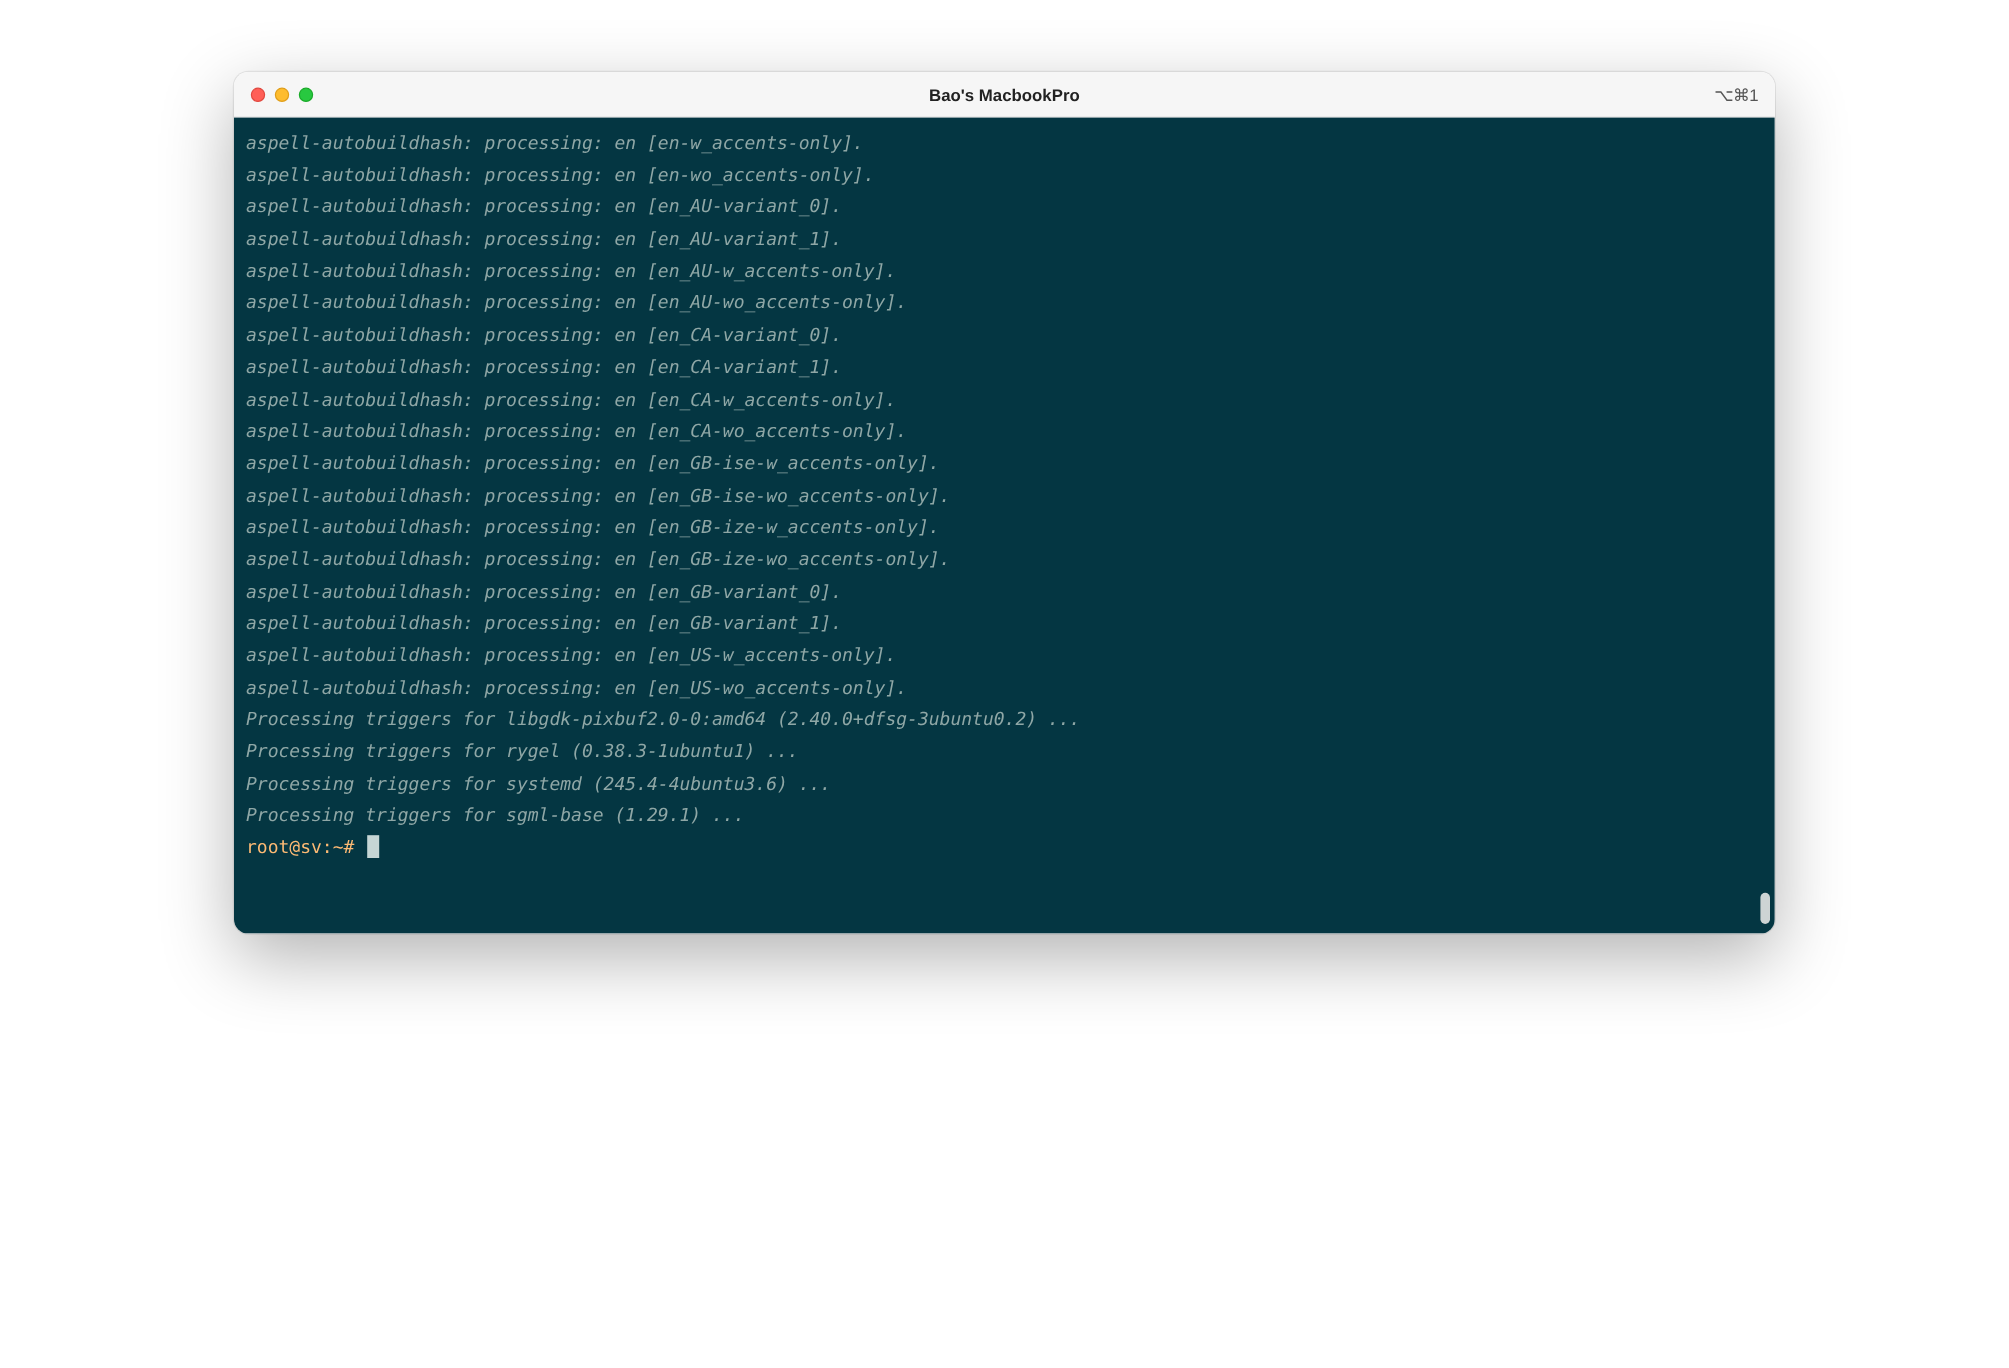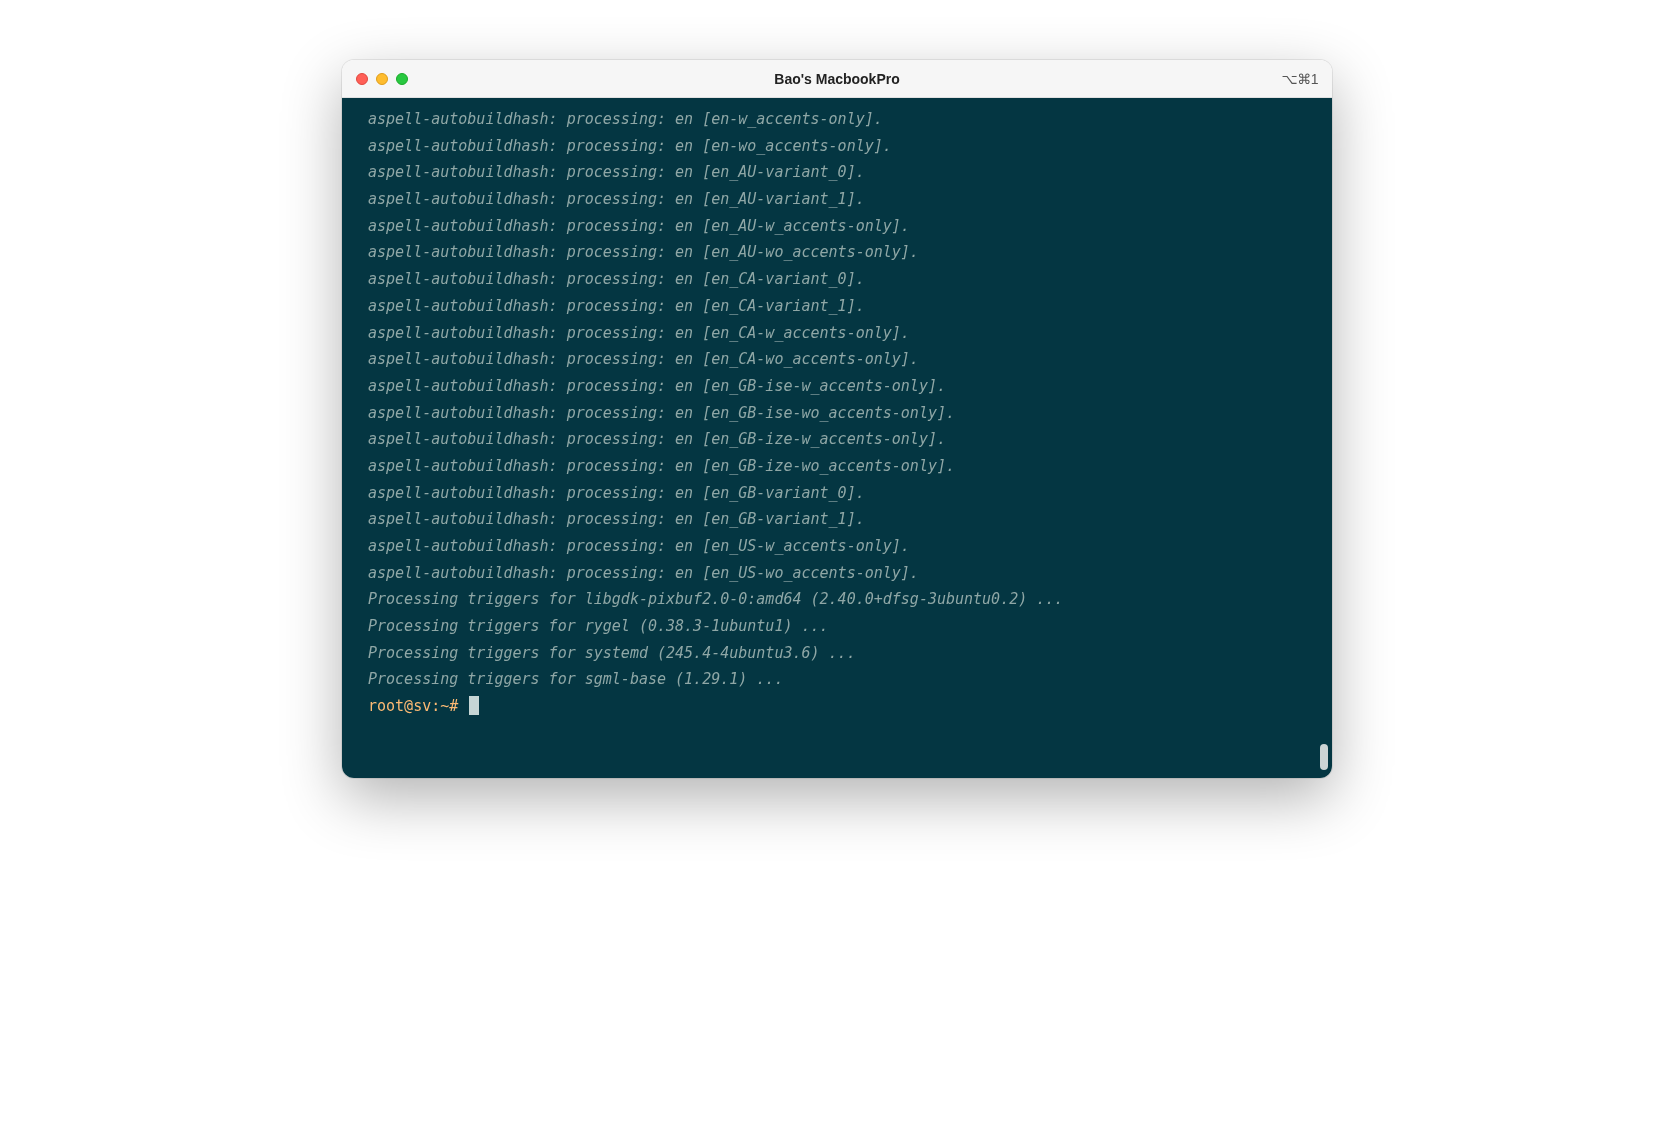--- a/index.html
+++ b/index.html
@@ -10,21 +10,21 @@
     body {
       background: #fff;
       font-family: -apple-system, BlinkMacSystemFont, "Segoe UI", sans-serif;
       display: flex;
       justify-content: center;
       align-items: flex-start;
       padding: 60px 40px;
       min-height: 100vh;
     }
     .window {
-      width: 990px;
+      width: 1284px;
       background: #fff;
       border-radius: 12px;
       box-shadow: 0 20px 60px rgba(0,0,0,0.3), 0 0 0 1px rgba(0,0,0,0.08);
       overflow: hidden;
     }
     .titlebar {
       height: 38px;
       background: #f6f6f6;
       display: flex;
       align-items: center;
@@ -71,21 +71,20 @@
     .terminal-content {
       font-family: "SF Mono", Menlo, Monaco, Consolas, monospace;
       font-size: 15px;
       line-height: 1.78;
       color: #8fa7a6;
       font-style: italic;
       white-space: pre;
     }
     .terminal-line {
       display: block;
-      margin-left: 16px;
     }
     .prompt-line {
       font-style: normal;
       color: #fdba74;
     }
     .cursor {
       display: inline-block;
       width: 10px;
       height: 19px;
       background: #c6d6d5;

